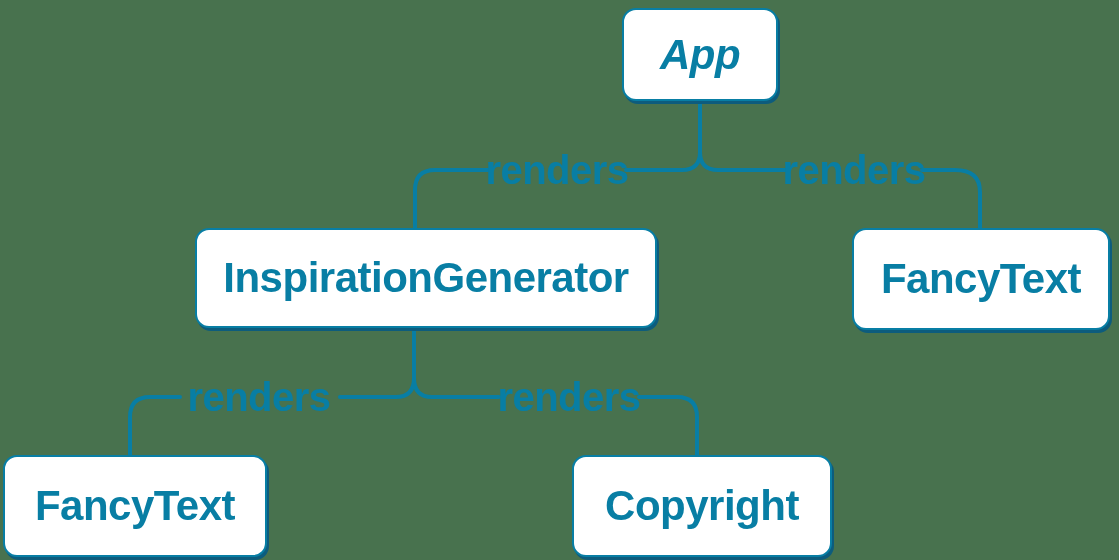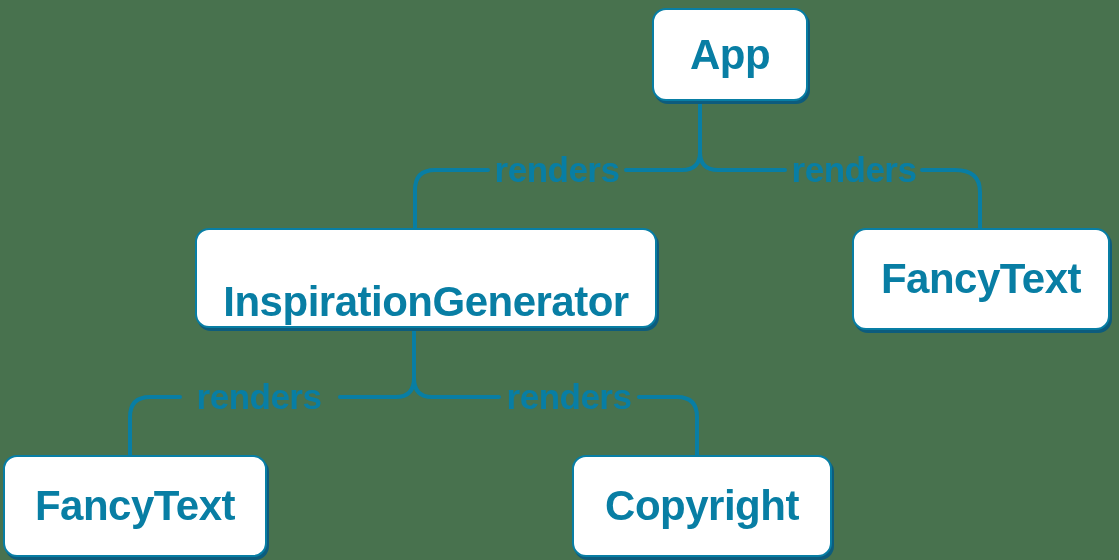--- a/index.html
+++ b/index.html
@@ -42,30 +42,30 @@
     align-items:center;
     justify-content:center;
   }
   .node .node-label{
     color:var(--accent);
     font-size:42px;
     font-weight:600;
     letter-spacing:-0.5px;
     white-space:nowrap;
   }
-  .node-app               {left:652px; top:8px;   width:156px; height:93px;}
-  .node-inspiration       {left:195px; top:228px; width:462px; height:100px;align-items:flex-end;}
+  .node-app               {left:622px; top:8px;   width:156px; height:93px;font-style:italic;}
+  .node-inspiration       {left:195px; top:228px; width:462px; height:100px;}
   .node-fancytext-right   {left:852px; top:228px; width:258px; height:102px;}
   .node-fancytext-left    {left:3px;   top:455px; width:264px; height:102px;}
   .node-copyright         {left:572px; top:455px; width:260px; height:102px;justify-content:center;}
   .edge-label{
     position:absolute;
     transform:translate(-50%,-50%);
     color:var(--accent);
-    font-size:35px;
+    font-size:40px;
     font-weight:700;
     letter-spacing:-0.5px;
     white-space:nowrap;
     text-align:right;
   }
   .edge-label-1{left:557px; top:170px;}
   .edge-label-2{left:854px; top:170px;}
   .edge-label-3{left:259px; top:397px;}
   .edge-label-4{left:569px; top:397px;}
 </style>

